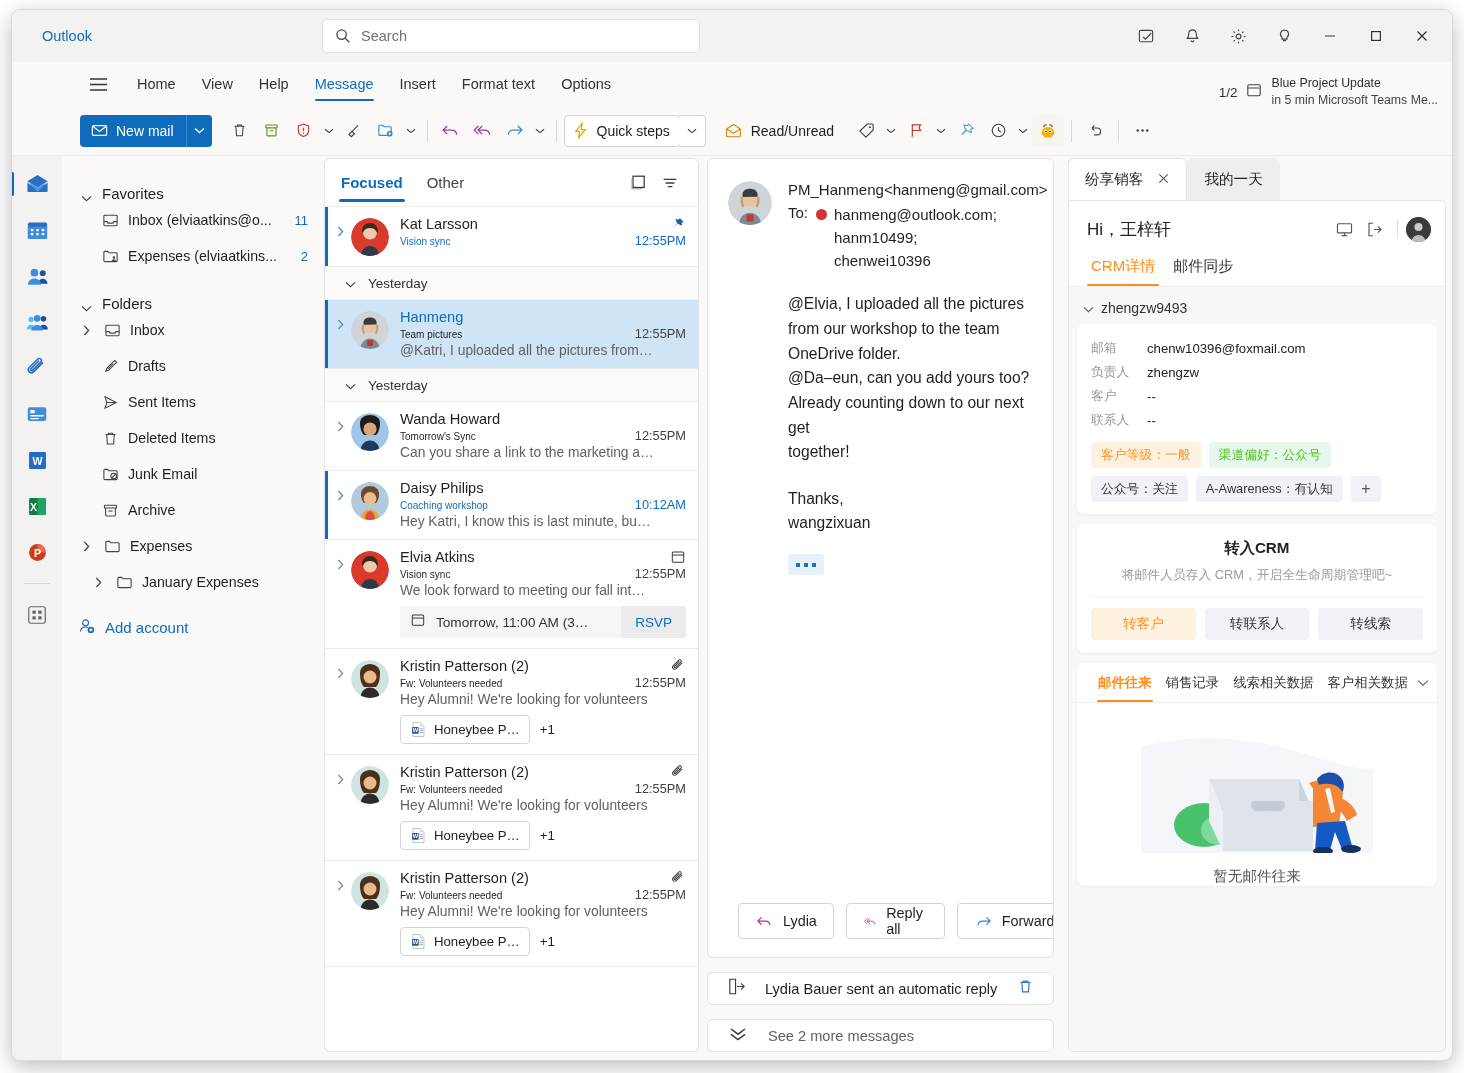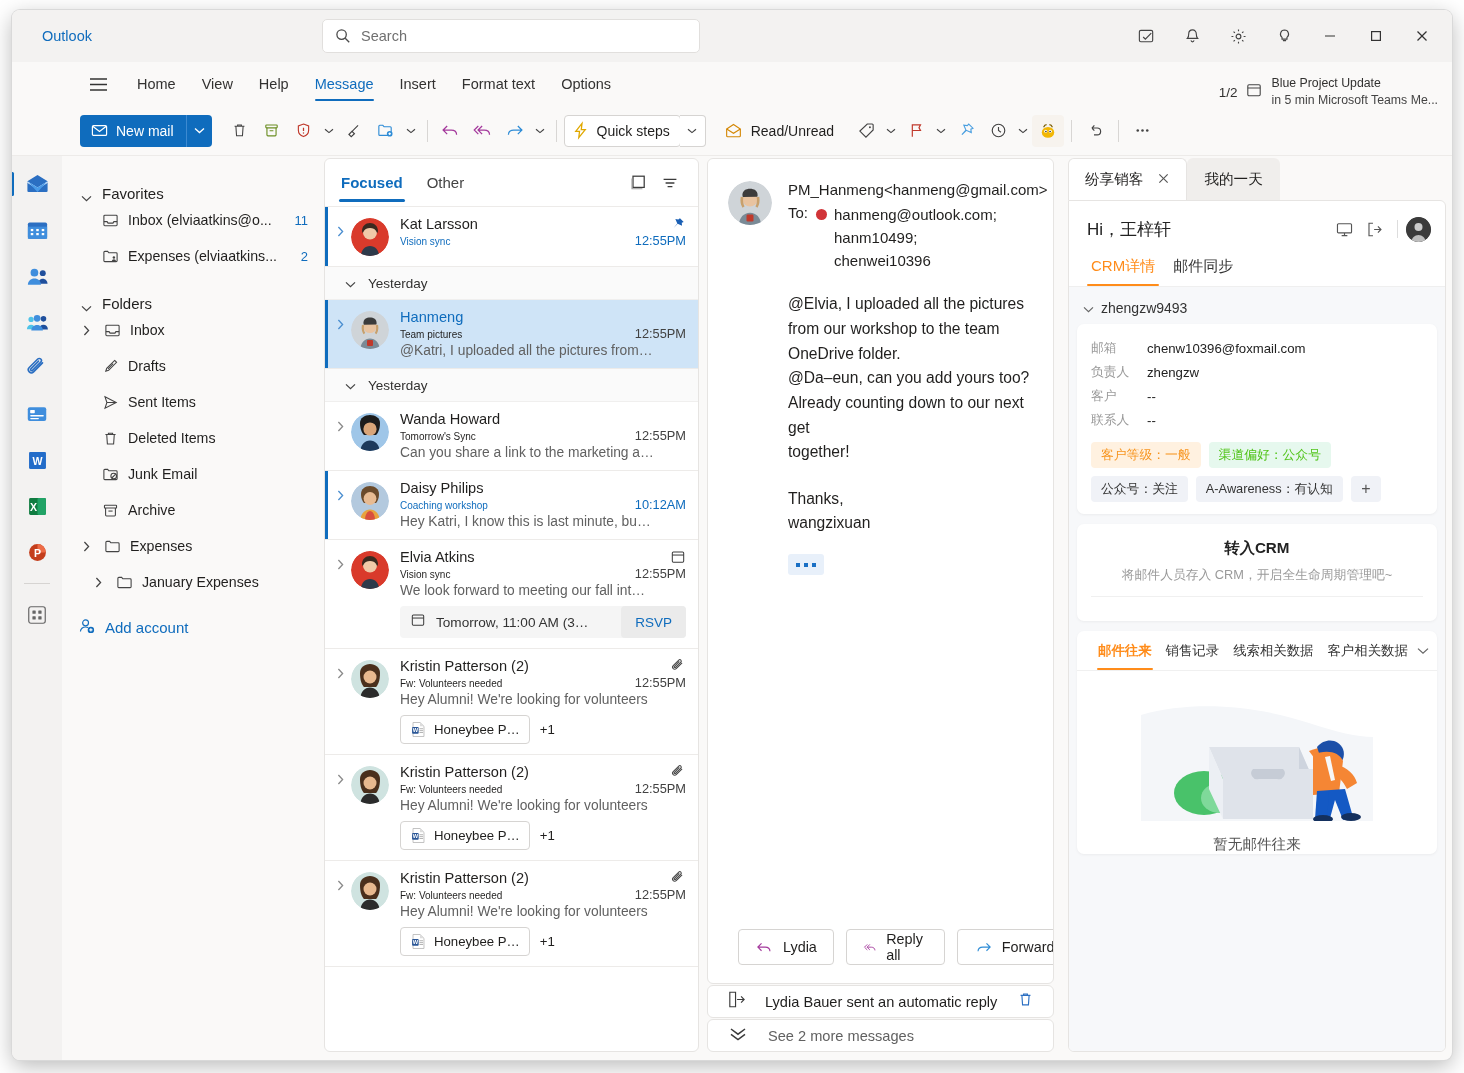--- a/index.html
+++ b/index.html
@@ -296,21 +296,21 @@
   .rp-actions {
     padding: 14px 20px 18px 30px; display: flex; gap: 12px;
   }
   .act-btn {
     height: 36px; padding: 0 16px; border: 1px solid #d6d4d2;
     border-radius: 4px; background: #fff;
     display: flex; align-items: center; gap: 9px;
     font-size: 14.4px; color: #201f1e;
   }
   .rp-strip {
-    margin-top: 1px; height: 33px; background: #fff;
+    margin-top: 14px; height: 33px; background: #fff;
     border: 1px solid #e6e4e2; border-radius: 6px;
     display: flex; align-items: center; padding: 0 18px; gap: 18px;
   }
   .rp-strip .stxt { font-size: 14.6px; color: #201f1e; flex: 1; }
   .rp-strip.muted .stxt { color: #616161; }
 
   
   .crm {
     width: 378px; min-width: 378px;
     display: flex; flex-direction: column;
@@ -1435,20 +1435,25 @@
               <span class="tag grey">公众号：关注</span>
               <span class="tag grey">A-Awareness：有认知</span>
               <span class="tag plus">+</span>
             </div>
           </div>
 
           <div class="crm-card2">
             <div class="t">转入CRM</div>
             <div class="s">将邮件人员存入 CRM，开启全生命周期管理吧~</div>
             <div class="hr"></div>
+            <div class="conv-btns">
+              <span class="conv-btn primary">转客户</span>
+              <span class="conv-btn normal">转联系人</span>
+              <span class="conv-btn normal">转线索</span>
+            </div>
           </div>
 
           <div class="crm-card3">
             <div class="bt-row">
               <span class="bt active">邮件往来</span>
               <span class="bt">销售记录</span>
               <span class="bt">线索相关数据</span>
               <span class="bt">客户相关数据</span>
               <span class="bt-sp"></span>
               <span class="bt-chev">

